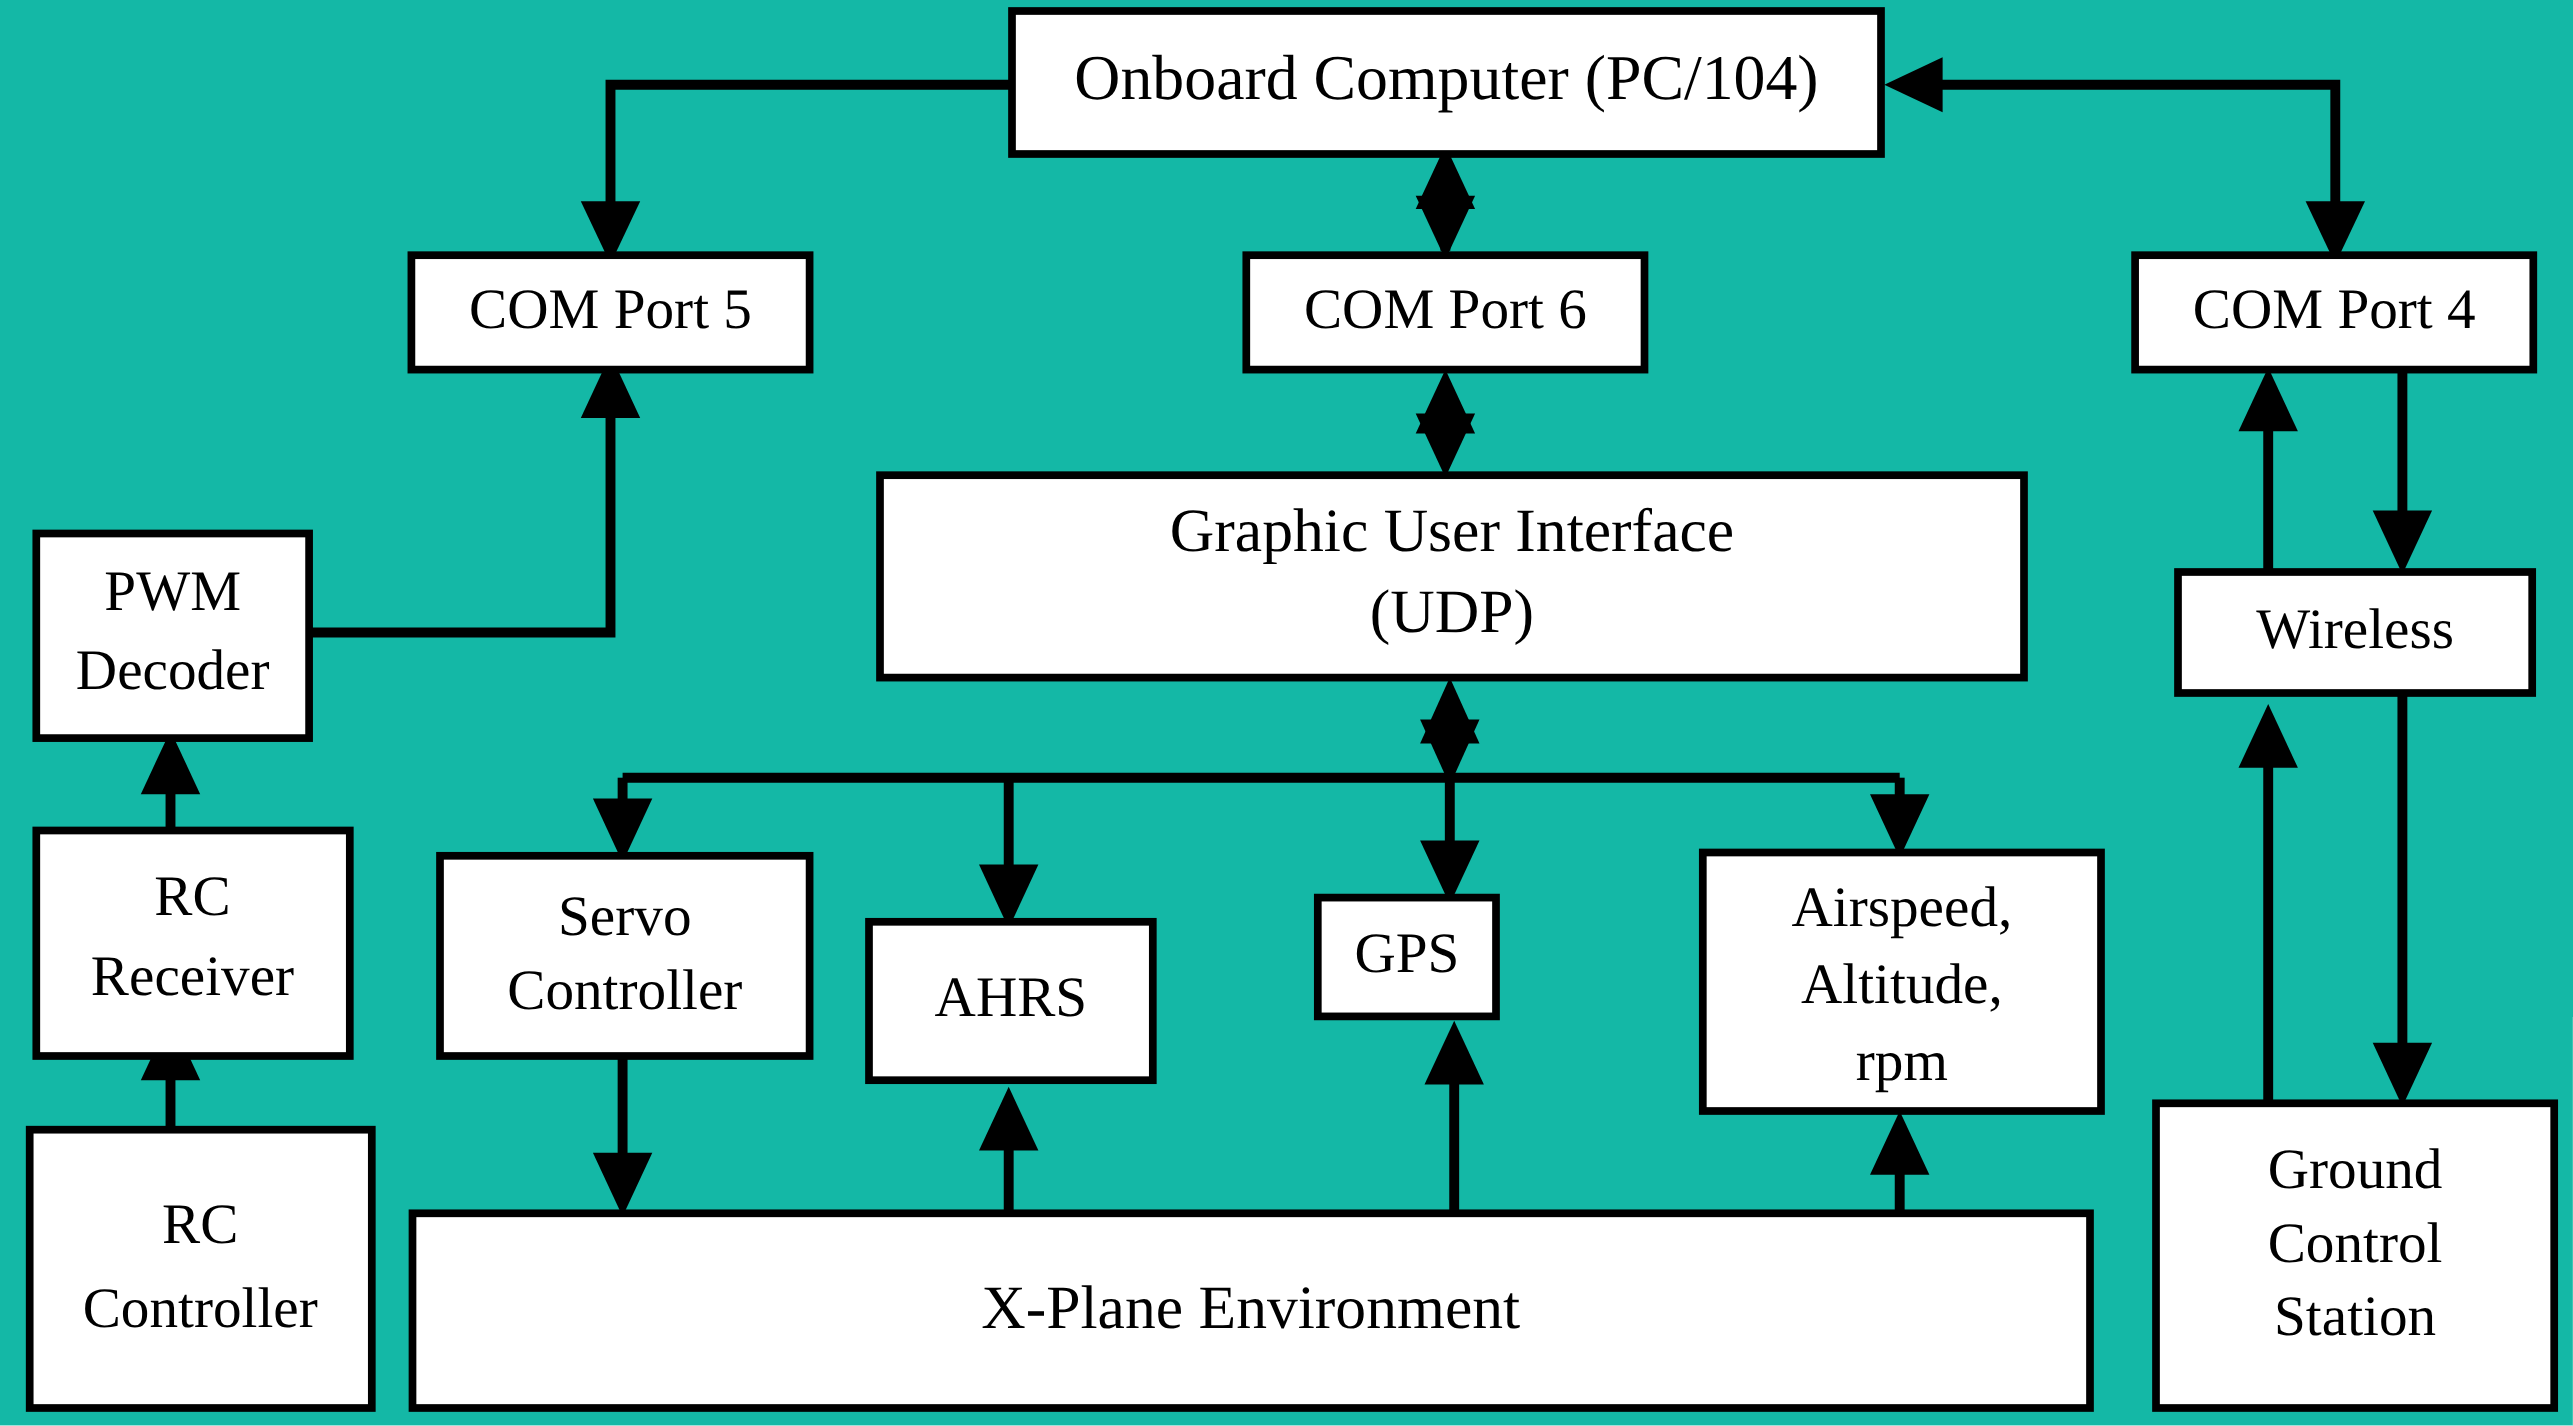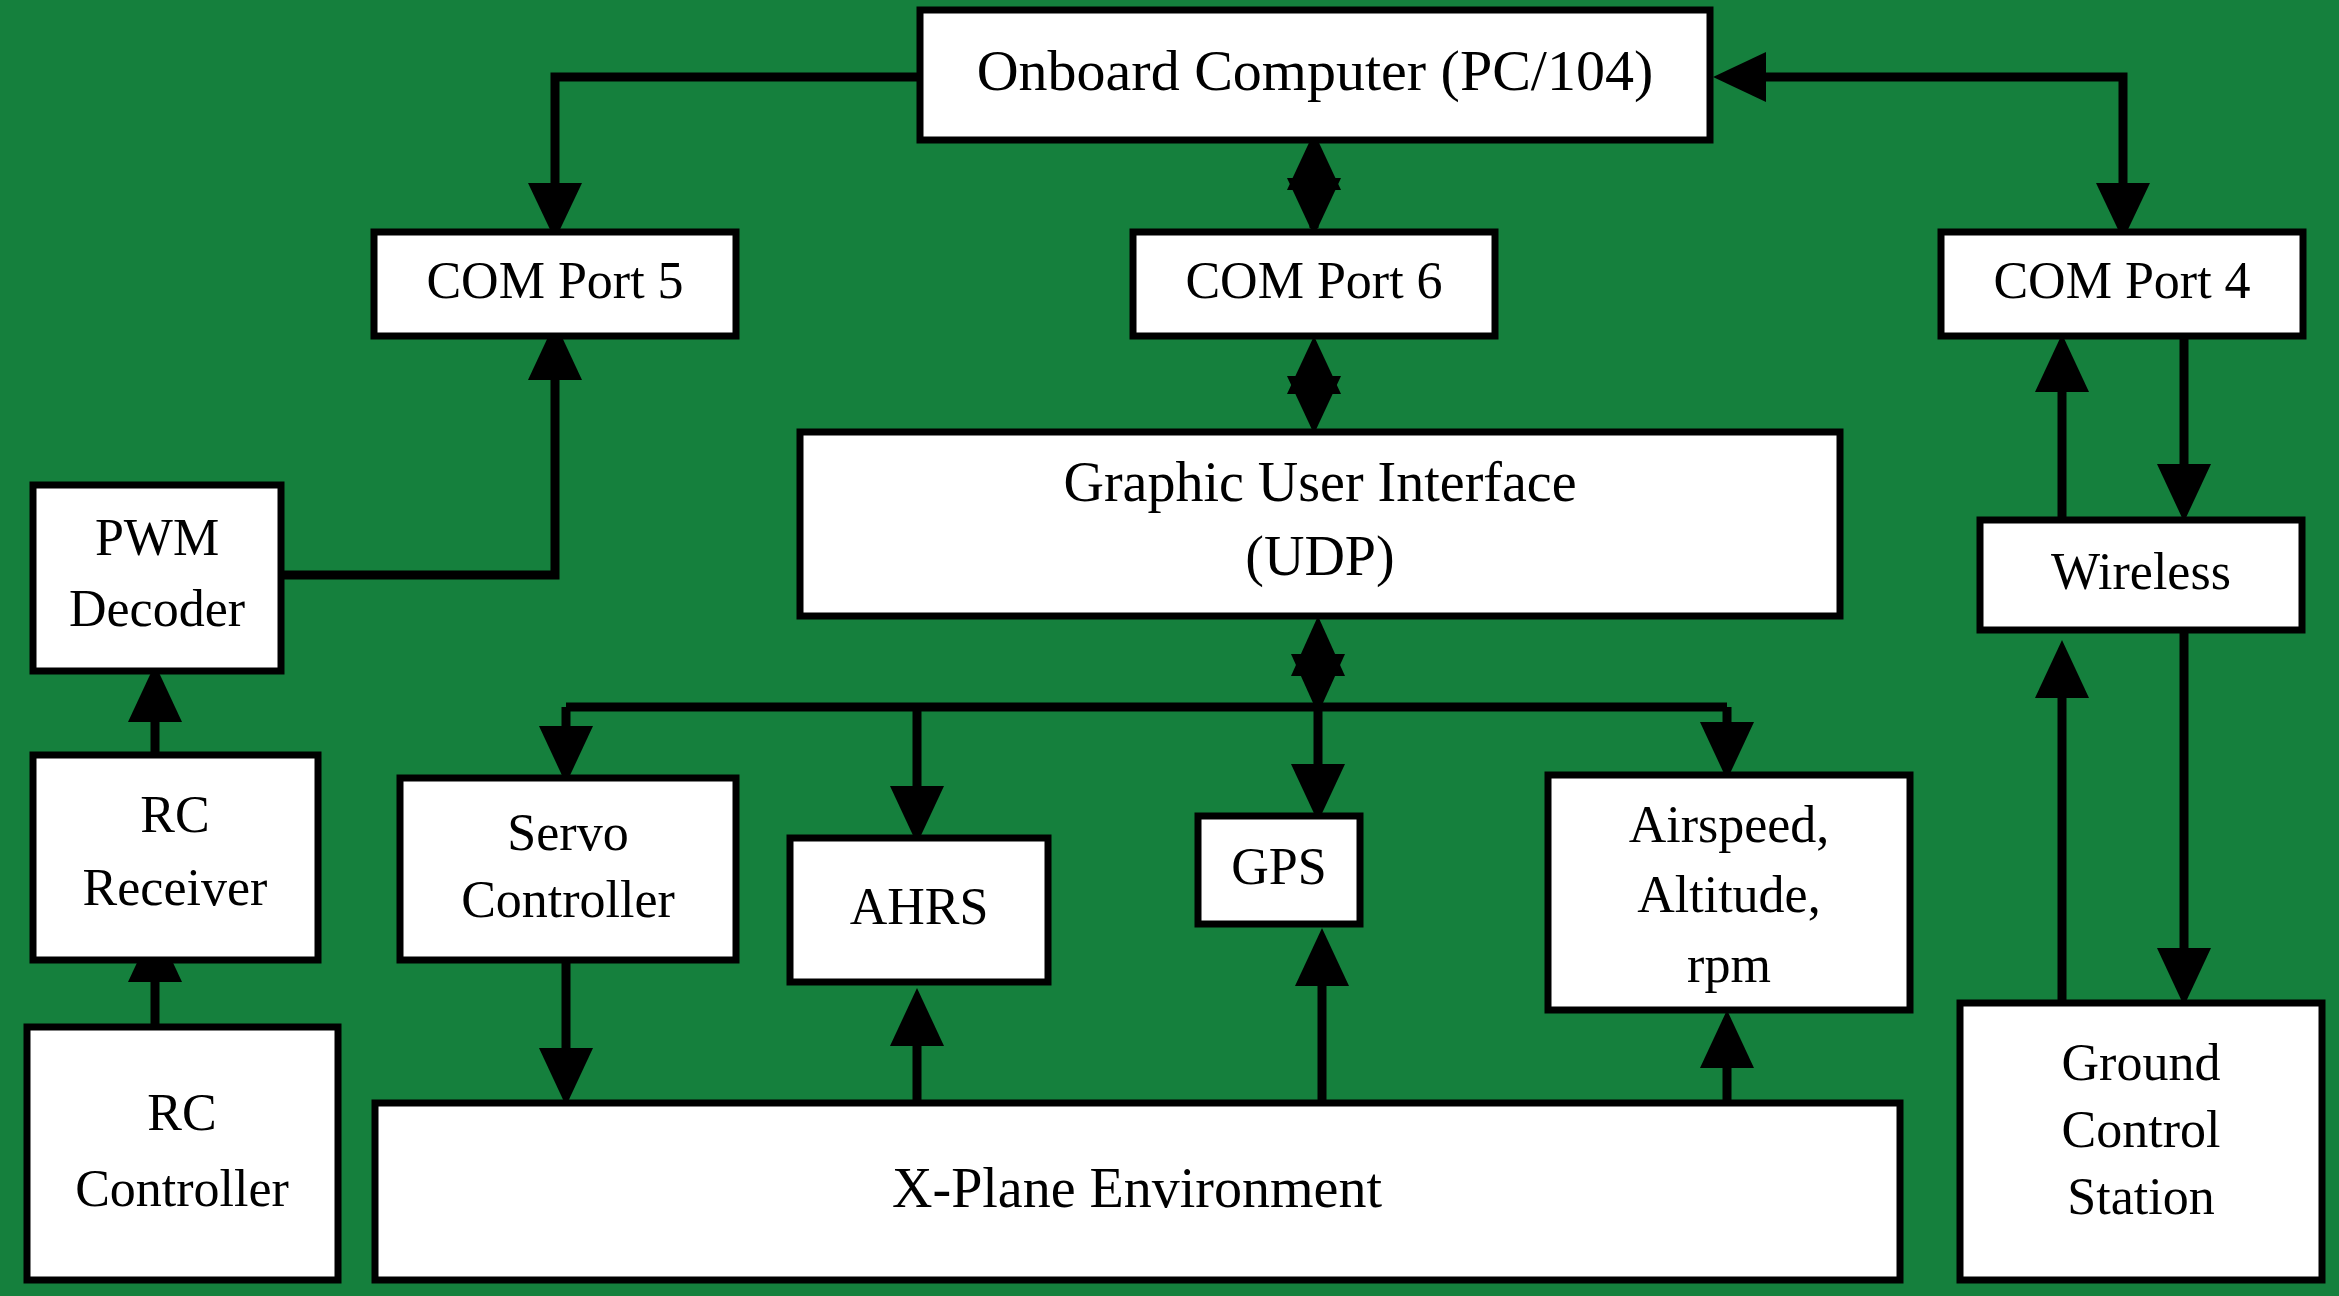--- a/index.html
+++ b/index.html
@@ -7,21 +7,21 @@
     padding: 0;
     background: #ffffff;
   }
   body {
     font-family: "Liberation Serif", "DejaVu Serif", serif;
   }
   #diagram-root {
     position: relative;
     width: 2339px;
     height: 1296px;
-    background: #15803d;
+    background: #14b8a6;
     overflow: hidden;
   }
   svg.diagram {
     display: block;
     width: 2339px;
     height: 1296px;
   }
   .node-rect {
     fill: #ffffff;
     stroke: #000000;

